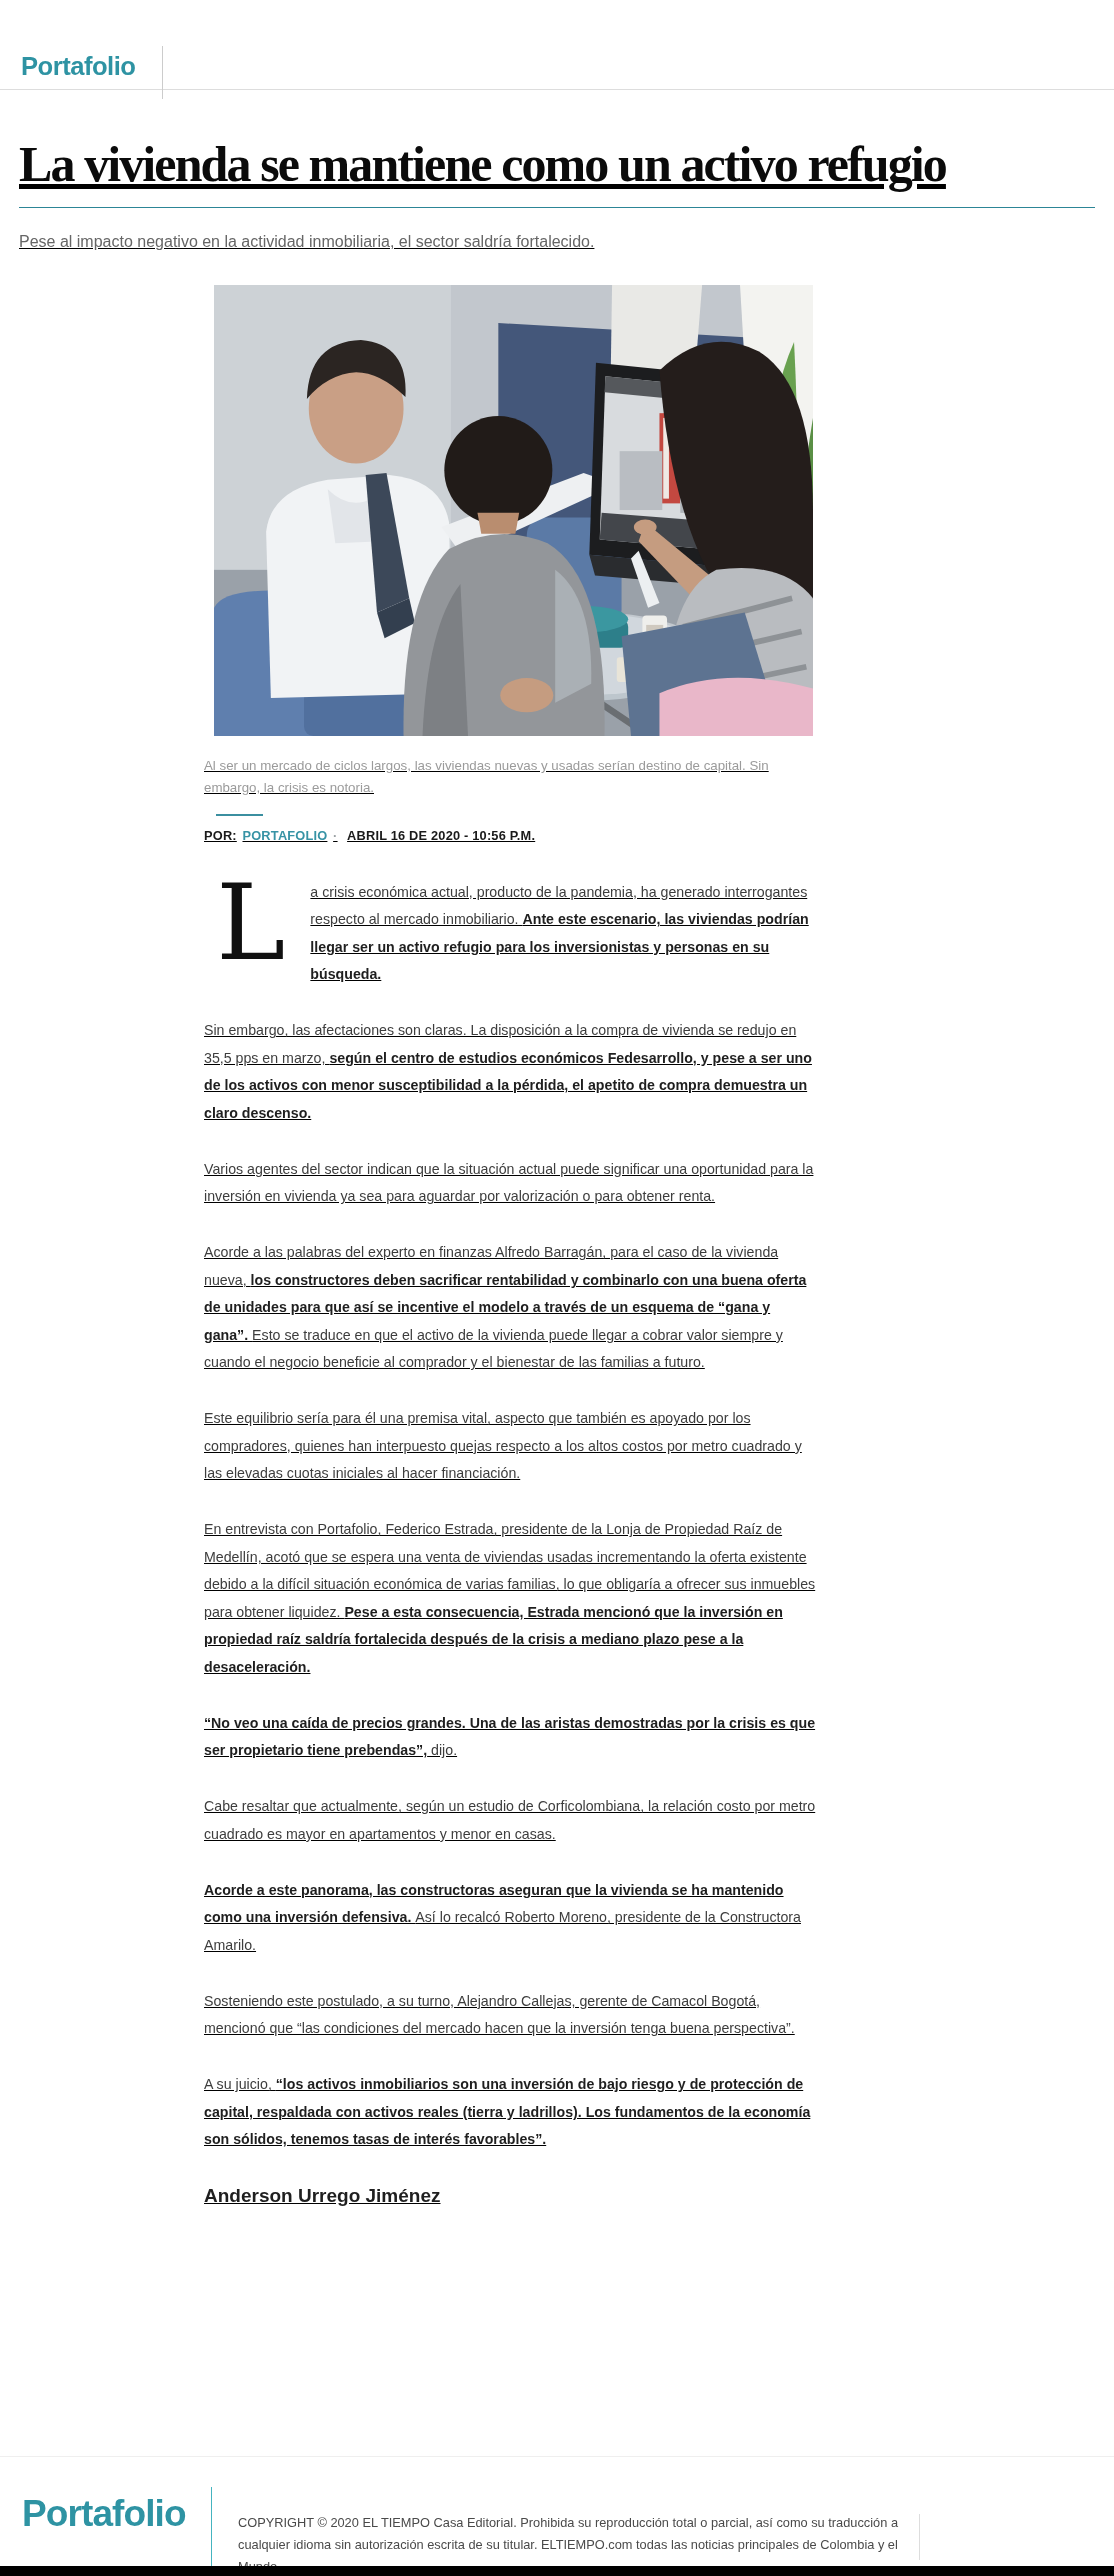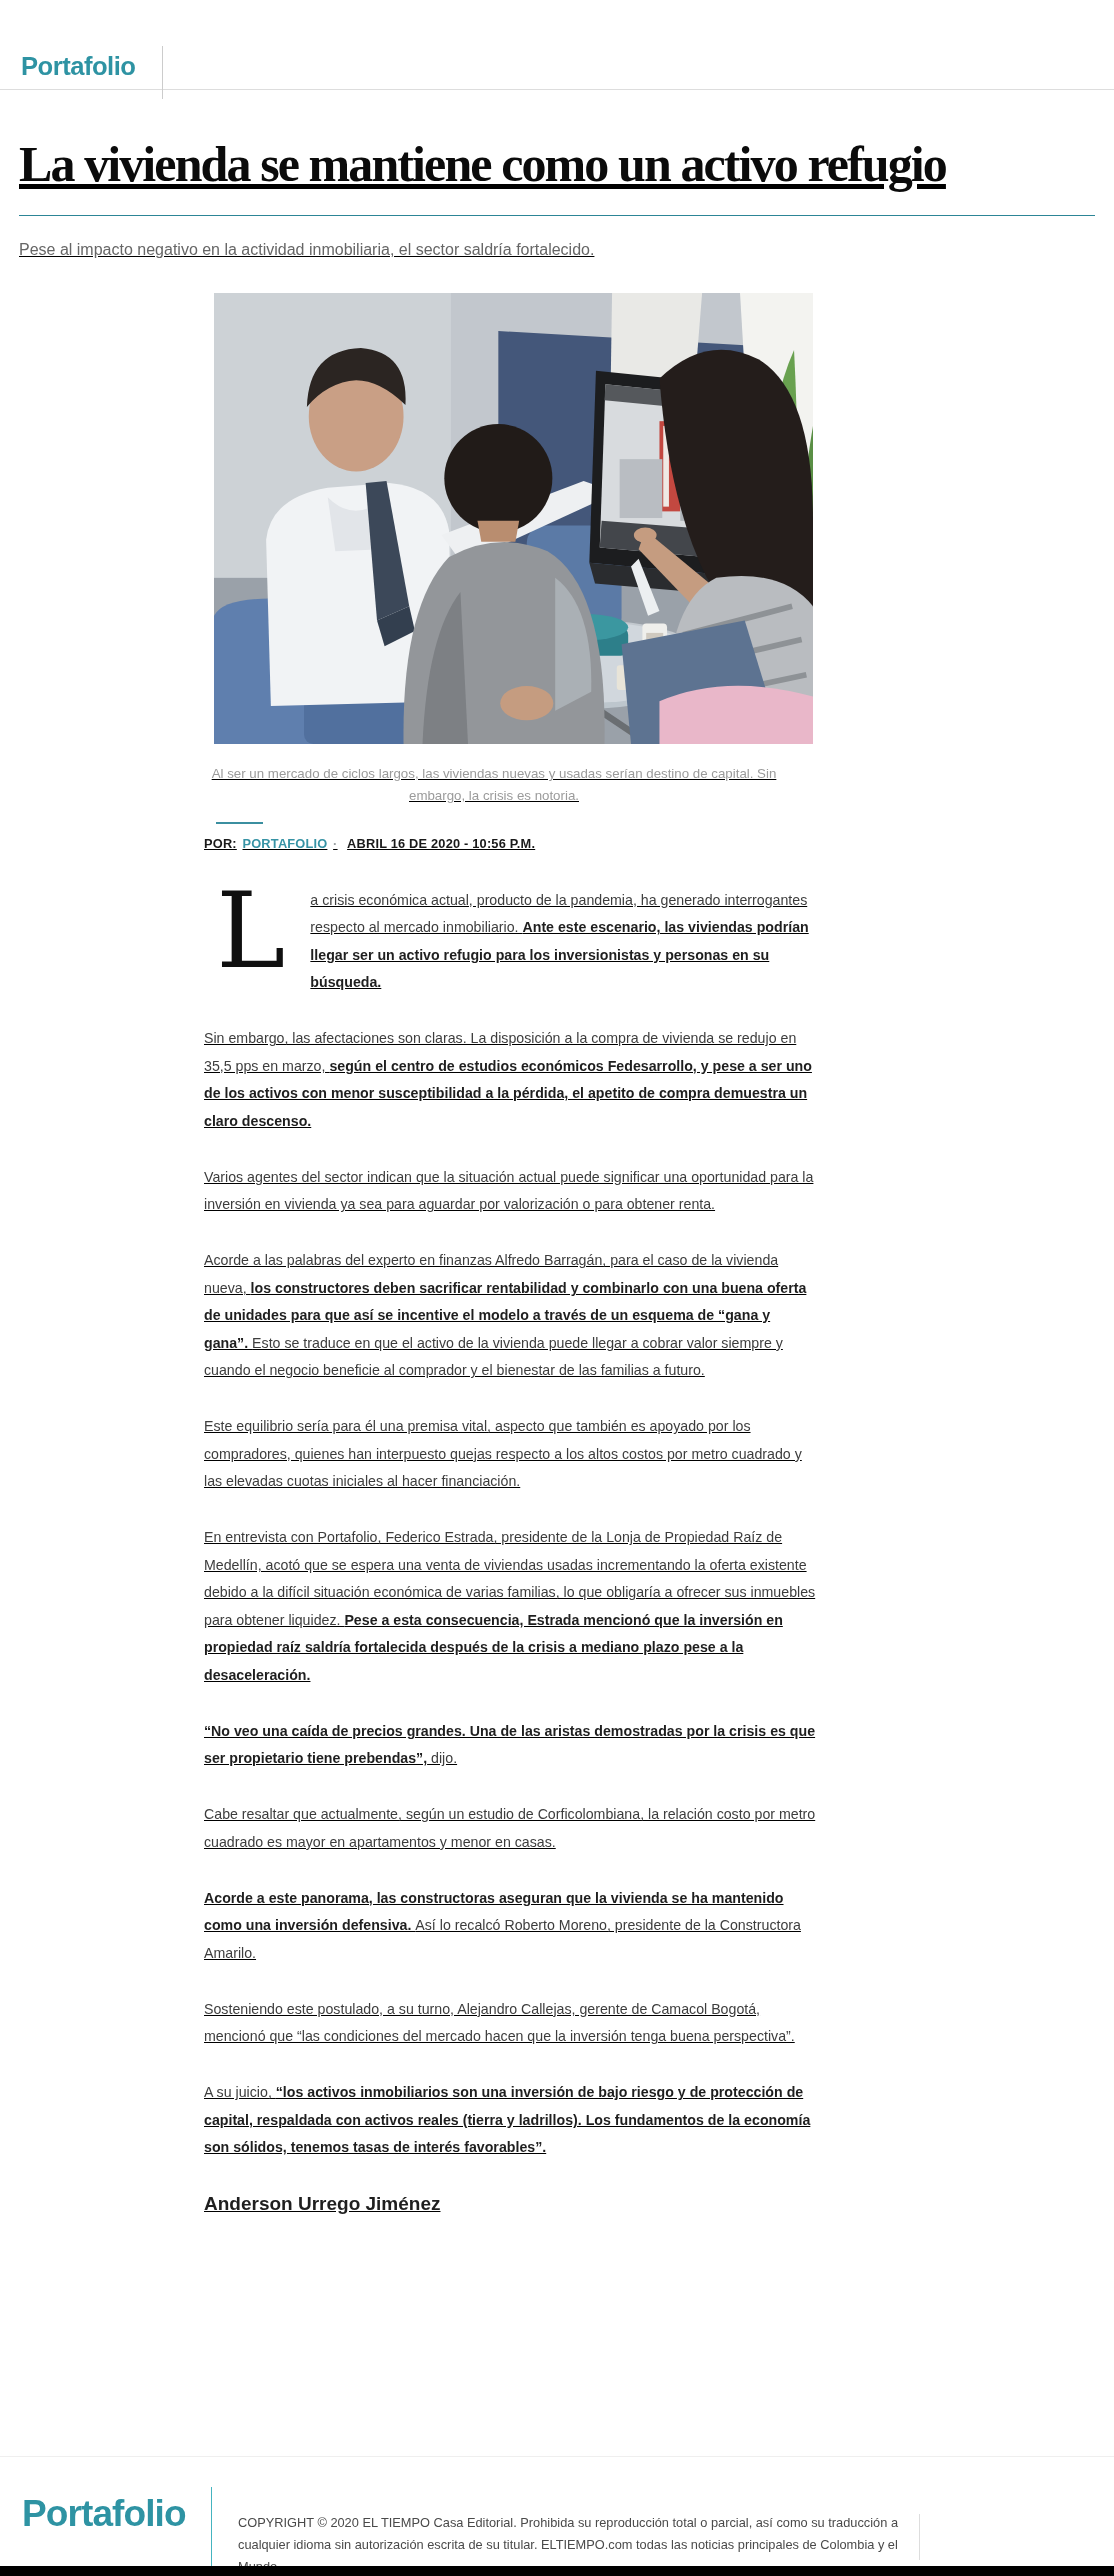--- a/index.html
+++ b/index.html
@@ -18,26 +18,26 @@
 
   
   .site-header{position:relative;height:90px;border-bottom:0.9px solid #ddd;}
   .logo{position:absolute;left:21px;bottom:8.5px;font-size:25.6px;font-weight:bold;
         letter-spacing:-0.5px;color:var(--teal);text-decoration:none;cursor:pointer;}
   .header-tick{position:absolute;left:162px;top:46px;width:0.9px;height:53px;background:#ccc;z-index:2;}
 
   
   h1.headline{margin:47px 19px 12px 19px;font-family:"Liberation Serif",serif;font-weight:bold;
       font-size:50px;line-height:1.08;letter-spacing:-1.9px;color:#0b0b0b;
-      padding-bottom:24px;border-bottom:1.9px solid var(--teal-line);}
+      padding-bottom:16px;border-bottom:1.9px solid var(--teal-line);}
   p.subtitle{margin:25px 19px 12px 19px;font-size:16px;color:var(--subtitle);}
 
   
   .article-body{margin:34px 0 0 204px;width:612px;}
-  figure{margin:0;text-align:center;}
+  figure{margin:0;}
   .photo{display:block;margin-left:10.4px;width:599px;height:451px;}
   figcaption{margin-top:19px;width:580px;font-size:13.3px;line-height:22px;color:var(--caption);}
   .kicker-line{margin:15px 0 0 12.3px;width:47px;height:1.9px;background:#3b8fa0;}
 
   .byline{margin-top:12px;font-size:12.8px;font-weight:bold;color:#1a1a1a;letter-spacing:0.2px;}
   .byline a{color:#3793a5;text-decoration:none;margin:0 5.7px 0 5.7px;cursor:pointer;}
   .byline .dot{color:#9aa0a3;margin-right:9.5px;}
 
   #paragraphs{margin-top:36px;}
   #paragraphs p{font-size:14.2px;line-height:27.5px;color:var(--body-text);margin:0 0 28.5px 0;}

